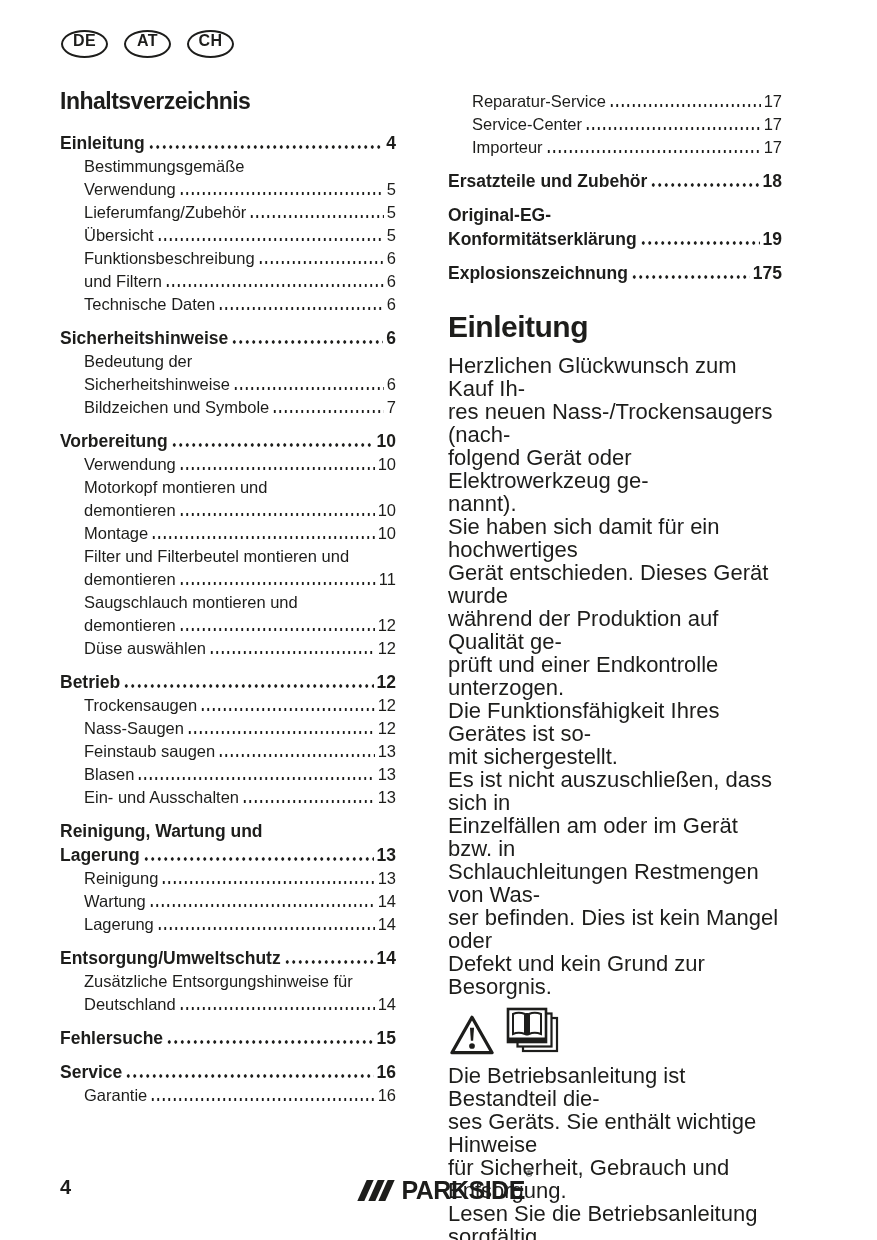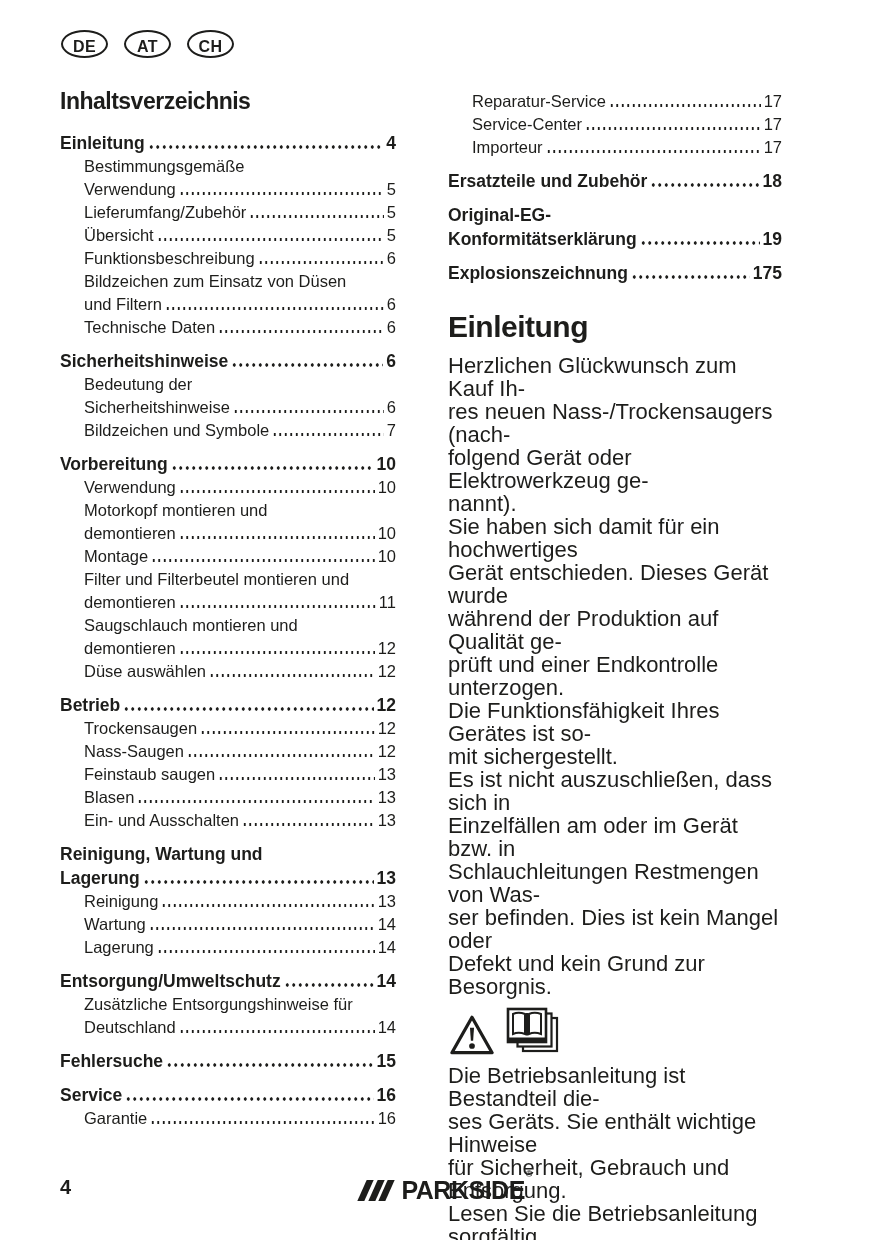--- a/index.html
+++ b/index.html
@@ -9,21 +9,21 @@
     background:#ffffff;
     color:#1d1d1b;
     font-family:"Liberation Sans", sans-serif;
     overflow:hidden;
   }
   
   .badges{position:absolute;top:30px;left:61px;display:flex;gap:16px;}
   .badge{
     width:47px;height:28px;
     border:2.5px solid #1d1d1b;border-radius:50%;
-    display:flex;align-items:flex-end;justify-content:center;
+    display:flex;align-items:flex-start;justify-content:center;
     font-size:16px;font-weight:700;letter-spacing:0.5px;
     box-sizing:border-box;
   }
   
   .col-left{position:absolute;left:60px;top:84px;width:336px;}
   .col-right{position:absolute;left:448px;top:84px;width:334px;}
   .toc-title{
     font-size:23px;font-weight:700;letter-spacing:-0.5px;
     line-height:34px;margin:0 0 13px 0;
   }
@@ -117,21 +117,20 @@
         </div>
     </div>
     <div class="toc-entry indent">
       <div class="rowline">
           <span class="label">Funktionsbeschreibung</span>
           <span class="leader"></span>
           <span class="pnum">6</span>
         </div>
     </div>
     <div class="toc-entry indent">
-      <div class="pre">Bildzeichen zum Einsatz von Düsen</div>
       <div class="rowline">
           <span class="label">und Filtern</span>
           <span class="leader"></span>
           <span class="pnum">6</span>
         </div>
     </div>
     <div class="toc-entry indent">
       <div class="rowline">
           <span class="label">Technische Daten</span>
           <span class="leader"></span>

